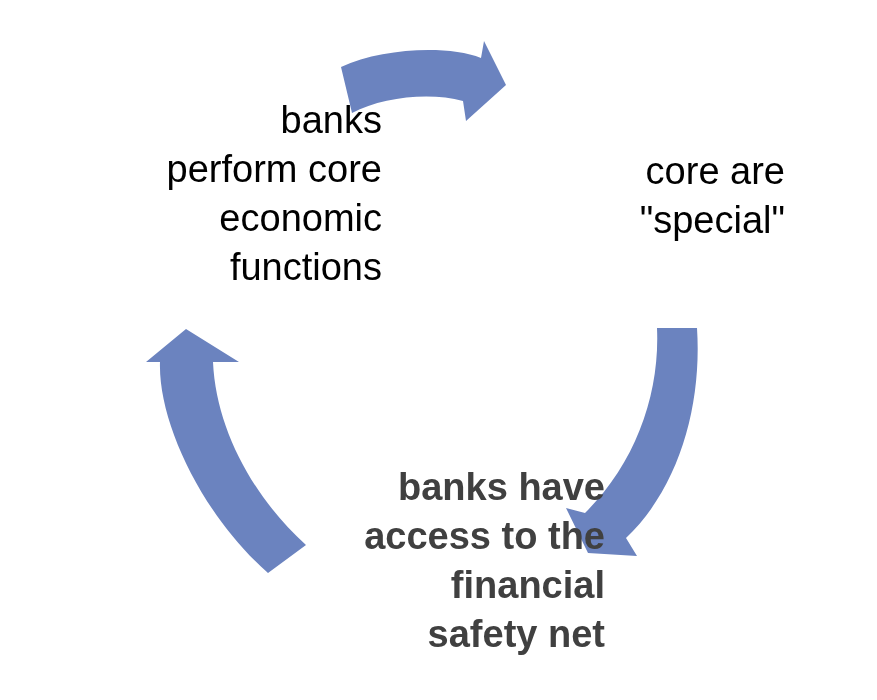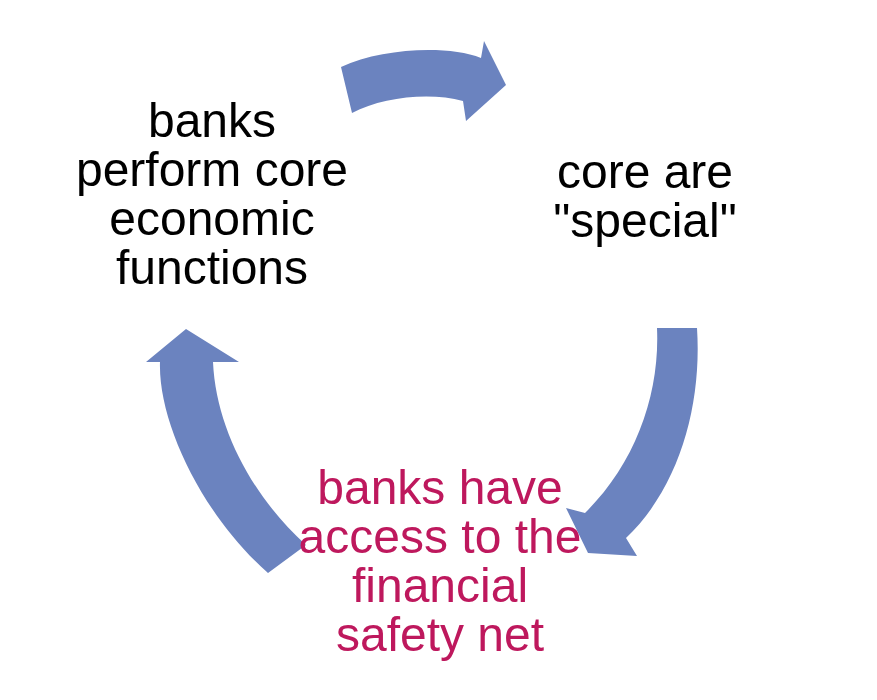--- a/index.html
+++ b/index.html
@@ -20,24 +20,24 @@
   }
   #arrow-layer {
     position: absolute;
     left: 0;
     top: 0;
     width: 877px;
     height: 700px;
   }
   .node-text {
     position: absolute;
-    text-align: center;
+    text-align: right;
     color: #000000;
     font-family: "Liberation Sans", sans-serif;
-    font-size: 48px;
+    font-size: 38px;
     line-height: 49px;
     font-weight: normal;
     white-space: pre-line;
     letter-spacing: 0px;
   }
   #node-core-functions {
     left: 42px;
     top: 96px;
     width: 340px;
   }
@@ -89,18 +89,18 @@
   </svg>
 
   <div class="node-text" id="node-core-functions" style="color: rgb(0, 0, 0);">banks
 perform core
 economic
 functions</div>
 
   <div class="node-text" id="node-special" style="color: rgb(0, 0, 0);">core are
 "special"</div>
 
-  <div class="node-text" id="node-safety-net" style="color: #be185d;">banks have
+  <div class="node-text" id="node-safety-net" style="color: #404040; font-weight: bold;">banks have
 access to the
 financial
 safety net</div>
 
 </div>
 
 </body></html>

